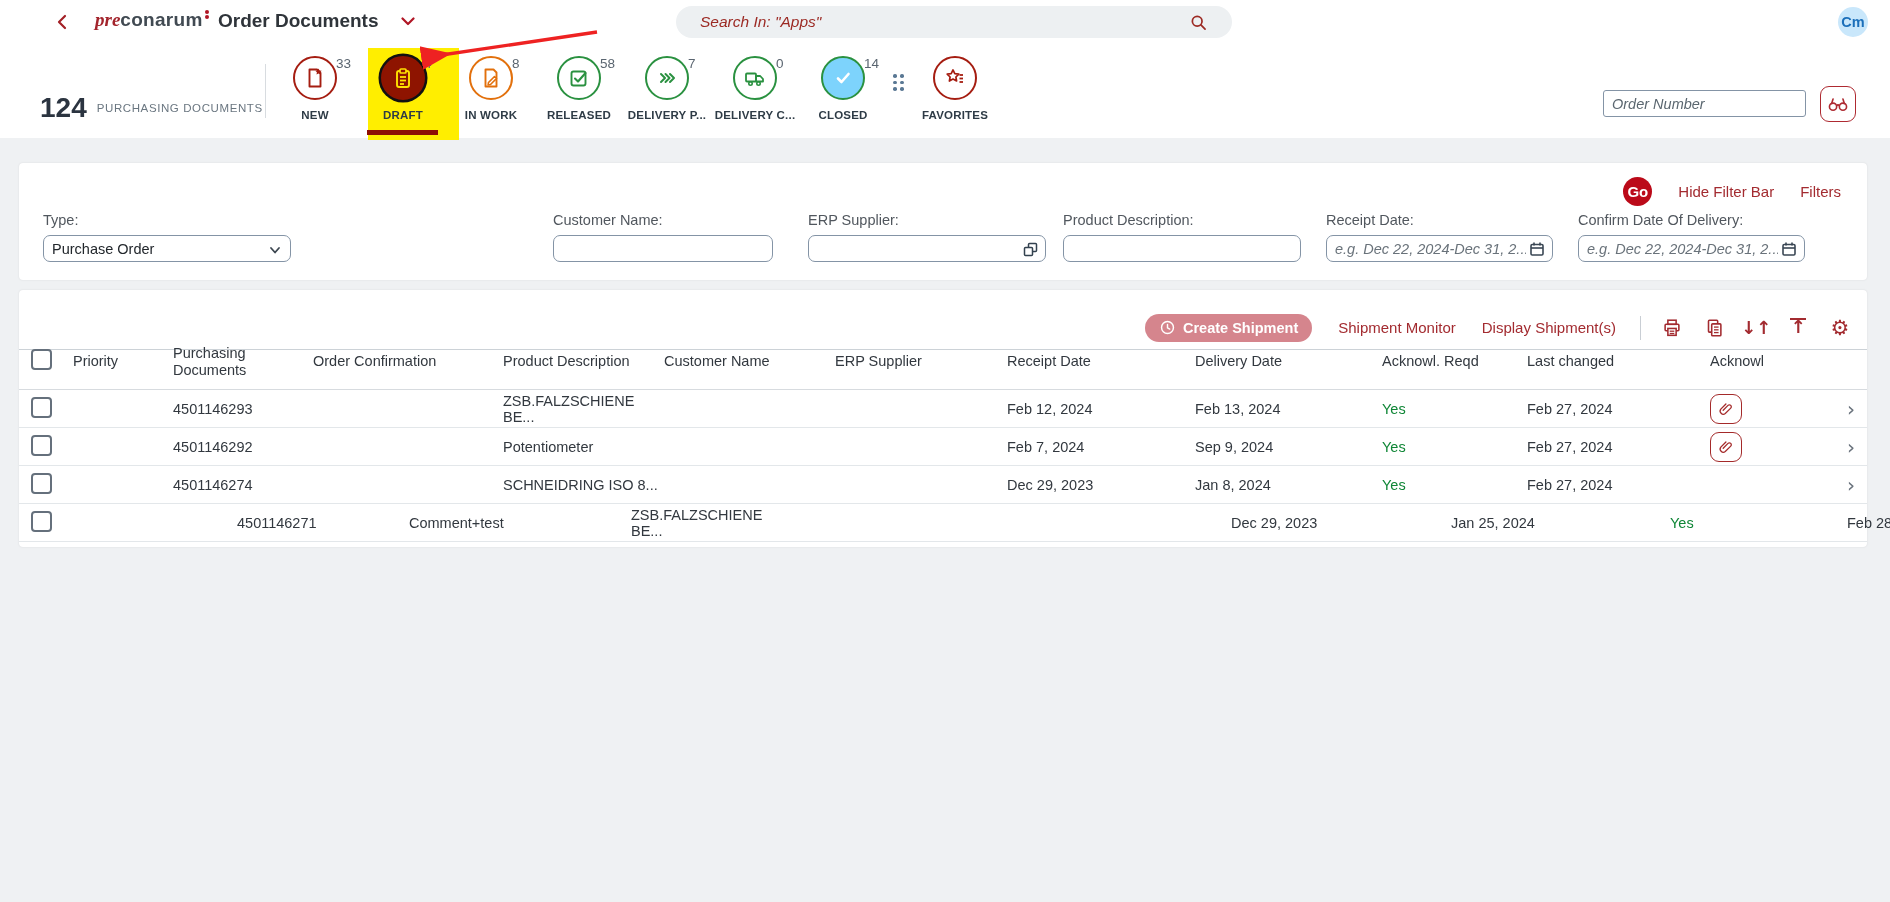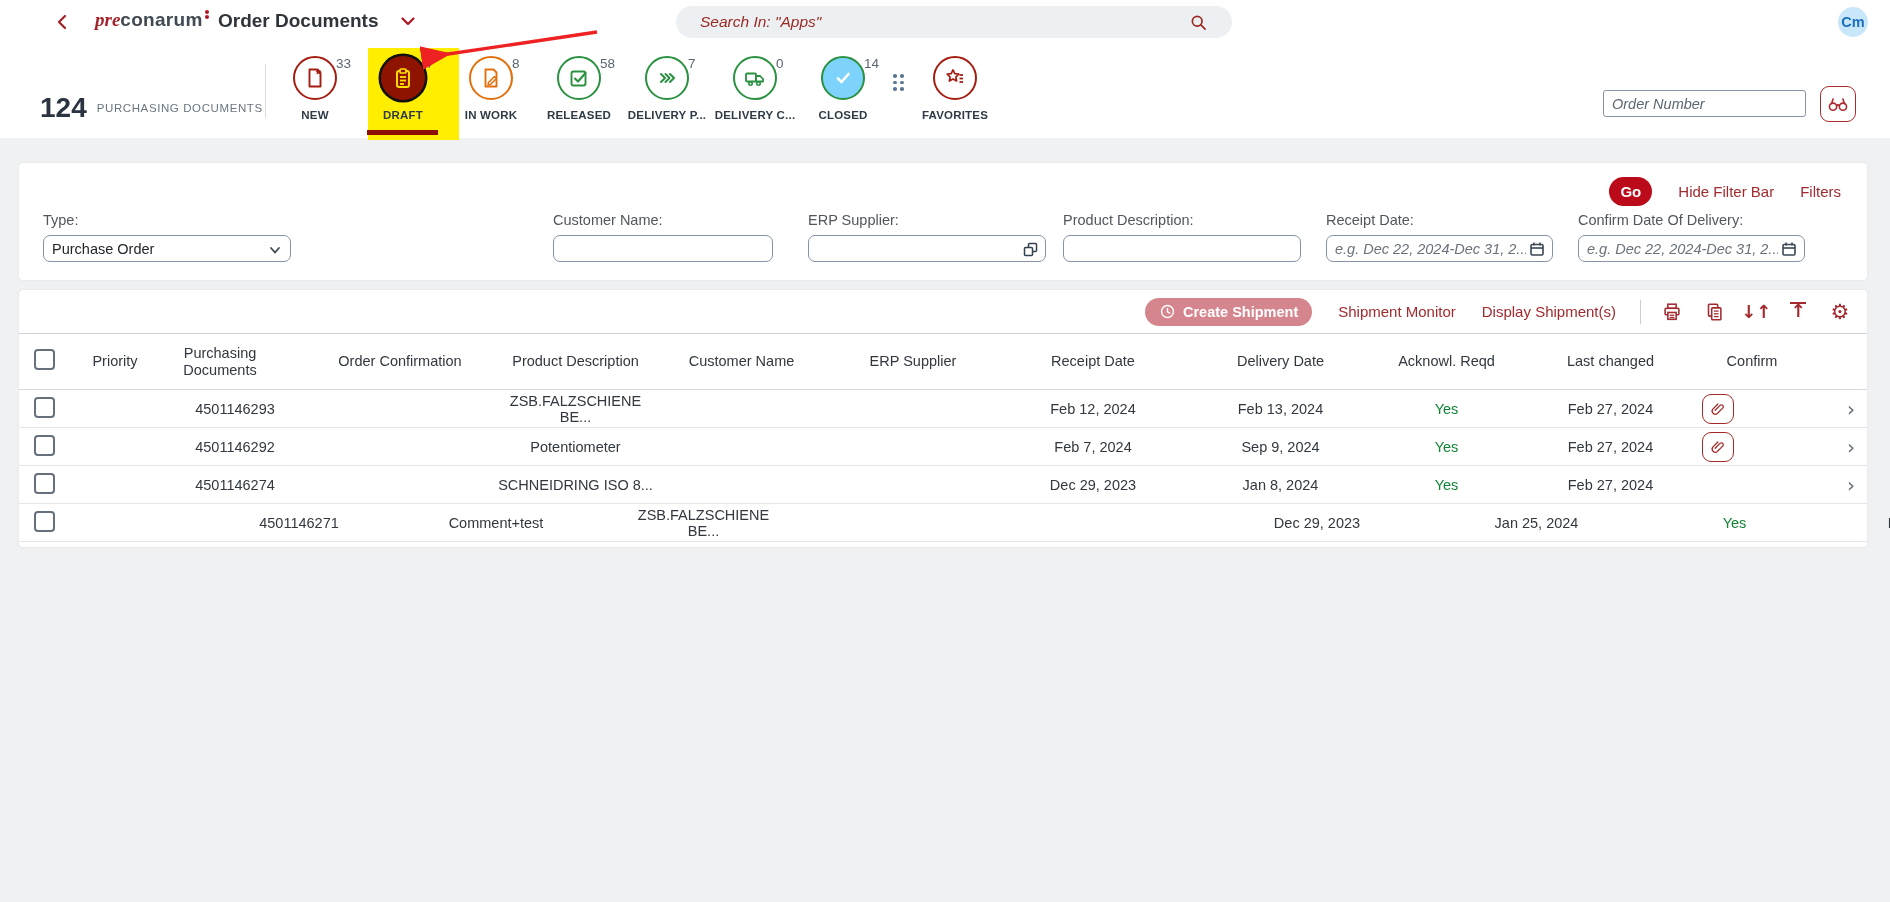--- a/index.html
+++ b/index.html
@@ -49,48 +49,48 @@
   .binoc-btn{position:absolute;left:1820px;top:42px;width:34px;height:34px;border:1px solid #ae2a31;border-radius:9px;background:#fff;
              display:flex;align-items:center;justify-content:center;cursor:pointer;}
 
   
   .anno-arrow{position:absolute;left:0;top:0;width:700px;height:90px;pointer-events:none;z-index:40;}
 
   
   .card{position:absolute;background:#fff;border-radius:4px;box-shadow:0 0 2px rgba(0,0,0,.10);}
   .filter-card{left:19px;top:163px;width:1848px;height:117px;}
   .fb-actions{position:absolute;right:26px;top:14px;display:flex;align-items:center;gap:26px;}
-  .go-btn{background:#bb0a19;color:#fff;border:none;border-radius:17px;height:29px;padding:0 11px;
+  .go-btn{background:#bb0a19;color:#fff;border:none;border-radius:17px;height:29px;padding:0 4px;
           font-size:15px;font-weight:700;font-family:inherit;cursor:pointer;}
   .fb-link{font-size:15px;color:#a32b30;cursor:pointer;white-space:nowrap;}
   .ffield{position:absolute;top:49px;}
   .ffield .flabel{font-size:14.5px;color:#51575e;display:block;}
   .fctrl{position:relative;margin-top:7px;height:27px;border:1px solid #8494a6;border-radius:7px;background:#fff;
          box-sizing:border-box;display:flex;align-items:center;}
   .fctrl input{border:none;outline:none;background:transparent;width:100%;height:100%;padding:0 8px;
                font-size:14.5px;font-family:inherit;color:#32383f;}
   .fctrl input::placeholder{font-style:italic;color:#69727a;}
   .fctrl .selval{padding:0 8px;font-size:14.5px;color:#22272c;flex:1;}
   .fctrl .r-icon{position:absolute;right:6px;top:4px;width:18px;height:18px;cursor:pointer;}
 
   
   .table-card{left:19px;top:290px;width:1848px;height:257px;}
-  .tbl-toolbar{position:absolute;top:0;left:0;right:0;height:44px;display:flex;align-items:center;justify-content:flex-end;
+  .tbl-toolbar{position:absolute;top:16px;left:0;right:0;height:44px;display:flex;align-items:center;justify-content:flex-end;
                padding-right:14px;border-bottom:1px solid #ccd2d7;box-sizing:border-box;}
   .cs-btn{display:flex;align-items:center;gap:7px;background:#d5858d;color:#fff;border:none;border-radius:15px;height:28px;
           padding:0 14px;font-size:14.5px;font-weight:700;font-family:inherit;cursor:default;}
   .tb-link{font-size:15px;color:#a32b30;margin-left:26px;cursor:pointer;white-space:nowrap;}
   .tb-sep{width:1px;height:24px;background:#c9ced4;margin:0 18px 0 24px;}
   .tb-icon{width:26px;height:26px;display:flex;align-items:center;justify-content:center;color:#a32b30;
            margin-left:16px;cursor:pointer;font-size:18px;font-weight:700;}
   .tb-icon.glyph{font-family:"DejaVu Sans",sans-serif;}
   .totop{border-top:2.5px solid #a32b30;line-height:14px;padding-top:0px;height:18px;width:16px;text-align:center;}
 
   .tgrid{display:grid;grid-template-columns:42px 100px 140px 190px 161px 171px 172px 188px 187px 145px 183px 100px 1fr;
-         align-items:center;padding-left:4px;box-sizing:border-box;text-align:center;}
+         align-items:center;padding-left:12px;box-sizing:border-box;}
   .thead{position:absolute;top:44px;left:0;right:0;height:56px;border-bottom:1px solid #d7dbdf;box-sizing:border-box;}
   .thead .hcell{font-size:14.5px;color:#32383f;line-height:17px;}
   .trow{position:absolute;left:0;right:0;height:38px;border-bottom:1px solid #e3e7ea;box-sizing:border-box;font-size:14.5px;}
   .row0{top:100px;}.row1{top:138px;}.row2{top:176px;}.row3{top:214px;gap:32px;}
   .checkbox{display:inline-block;width:17px;height:17px;border:2px solid #65707c;border-radius:4px;background:#fff;cursor:pointer;}
   .redact{width:150px;height:15px;border-radius:2px;filter:blur(2px);
           background:repeating-linear-gradient(90deg,#aab0b6 0 6px,#d8dbde 6px 11px,#c0c5ca 11px 19px);}
   .yes{color:#0f8636;}
   .clip-btn{width:30px;height:28px;border:1.5px solid #a42a2a;border-radius:9px;background:#fff;display:flex;
             align-items:center;justify-content:center;cursor:pointer;}
@@ -390,21 +390,21 @@
       <div class="hcell">Priority</div>
       <div class="hcell" style="max-width:110px">Purchasing Documents</div>
       <div class="hcell">Order Confirmation</div>
       <div class="hcell">Product Description</div>
       <div class="hcell">Customer Name</div>
       <div class="hcell">ERP Supplier</div>
       <div class="hcell">Receipt Date</div>
       <div class="hcell">Delivery Date</div>
       <div class="hcell">Acknowl. Reqd</div>
       <div class="hcell">Last changed</div>
-      <div class="hcell">Confirm</div>
+      <div class="hcell">Acknowl</div>
       <div></div>
     </div>
 
     <div class="trow tgrid row0">
       <div><span class="checkbox"></span></div>
       <div></div>
       <div>4501146293</div>
       <div></div>
       <div>ZSB.FALZSCHIENE BE...</div>
       <div><span class="redact"></span></div>

